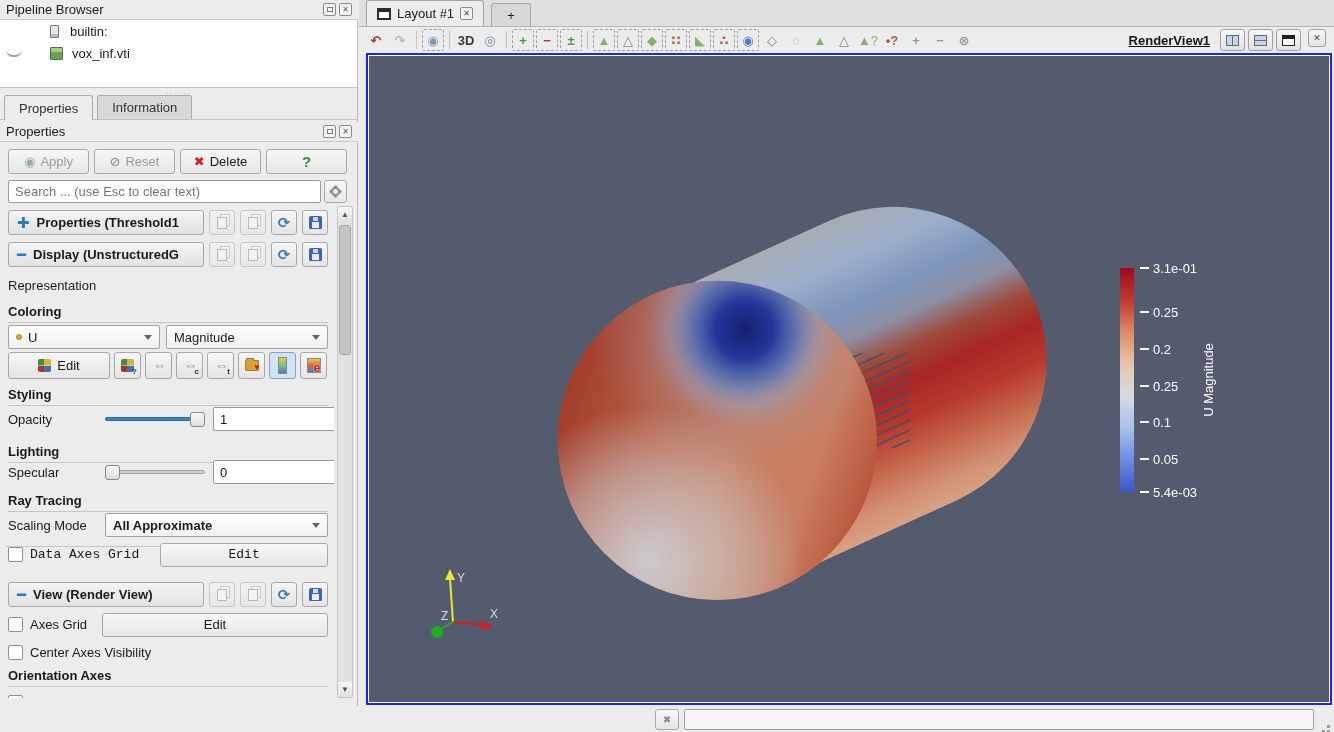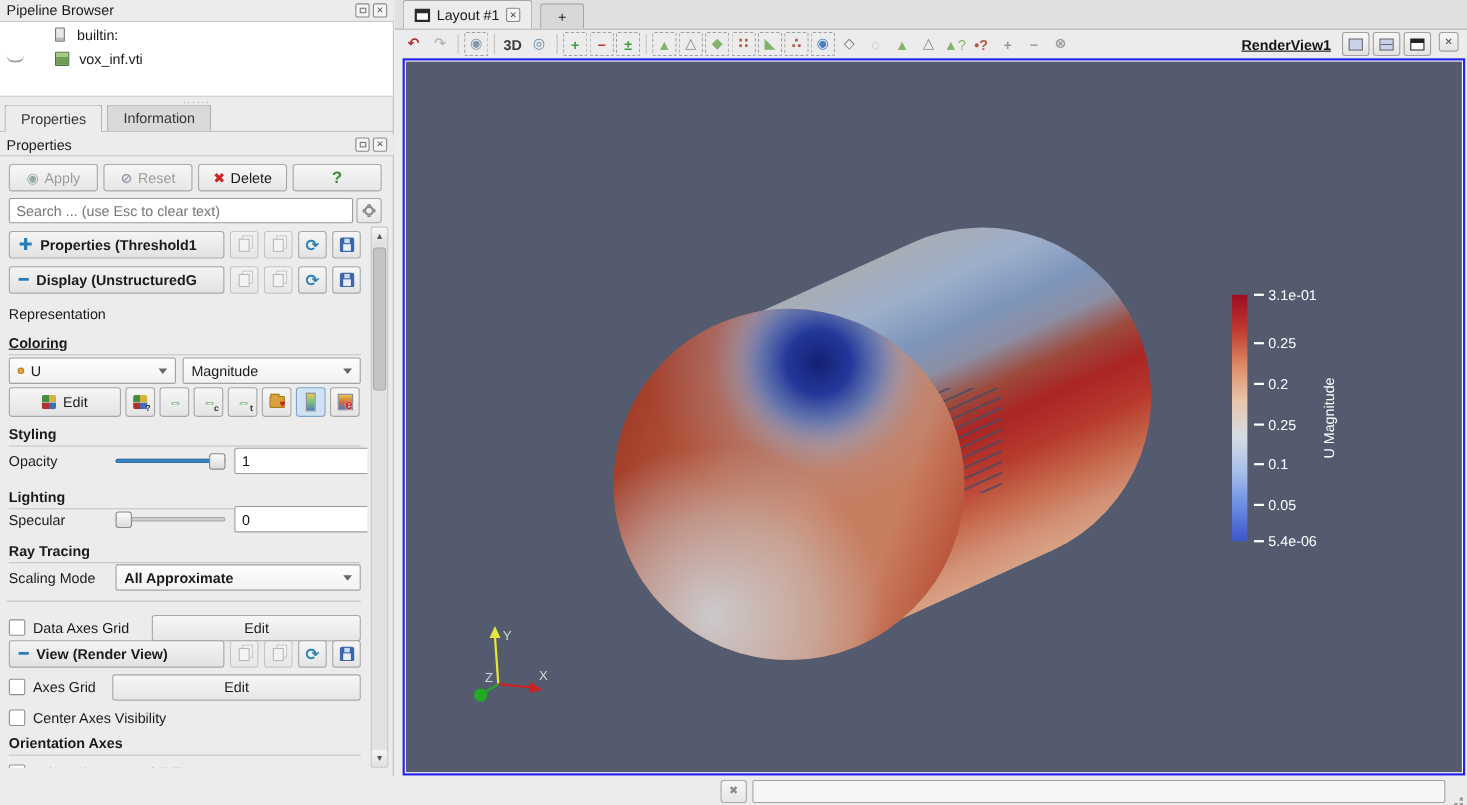--- a/index.html
+++ b/index.html
@@ -239,21 +239,21 @@
           </div>
         <div class="mini-btn">
             <span class="i-save"></span>
           </div>
       </div>
 
       <div class="row-abs field-row" style="top:66px;">
         <span class="field-label">Representation</span>
       </div>
 
-      <div class="row-abs sec-header" style="top:98px;text-decoration:underline;">Coloring</div>
+      <div class="row-abs sec-header" style="top:98px;">Coloring</div>
 
       <div class="row-abs field-row" style="top:118px;">
         <div class="combo" style="max-width:152px; margin-right:6px;">
           <span class="dot-orange"></span>
           <span class="cval">U</span>
           <span class="carrow"></span>
         </div>
         <div class="combo">
           <span class="cval">Magnitude</span>
           <span class="carrow"></span>
@@ -321,21 +321,21 @@
       <div class="row-abs field-row" style="top:306px;">
         <span class="field-label">Scaling Mode</span>
         <div class="combo">
           <span class="cval" style="font-weight:bold;">All Approximate</span>
           <span class="carrow"></span>
         </div>
       </div>
 
       <div class="hr-line" style="top:340px;"></div>
 
-      <div class="row-abs check-row" style="top:352px;">
+      <div class="row-abs check-row" style="top:336px;font-family:Liberation Mono, monospace;">
         <span class="checkbox"></span>
         <span>Data Axes Grid</span>
         <div class="edit-wide" style="margin-left:14px;">
             <span>Edit</span>
           </div>
       </div>
 
       <div class="row-abs section-row" style="top:376px;">
         <div class="section-main">
             <span class="pm">━</span>
@@ -529,21 +529,21 @@
             <span class="legend-lbl" style="top: 44.1234px;">0.25</span>
             <span class="legend-dash" style="top: 79.893px;"></span>
             <span class="legend-lbl" style="top: 80.893px;">0.2</span>
             <span class="legend-dash" style="top: 116.663px;"></span>
             <span class="legend-lbl" style="top: 117.663px;">0.25</span>
             <span class="legend-dash" style="top: 153.432px;"></span>
             <span class="legend-lbl" style="top: 154.432px;">0.1</span>
             <span class="legend-dash" style="top: 190.202px;"></span>
             <span class="legend-lbl" style="top: 191.202px;">0.05</span>
             <span class="legend-dash" style="top: 223px;"></span>
-            <span class="legend-lbl" style="top: 224px;">5.4e-06</span>
+            <span class="legend-lbl" style="top: 224px;">5.4e-03</span>
           </div>
 
       </div>
     </div>
   </div>
 
   <div id="status-bar">
     <span class="sb-close">✖</span>
     <span class="sb-progress"></span>
     <span class="sb-grip"></span>

